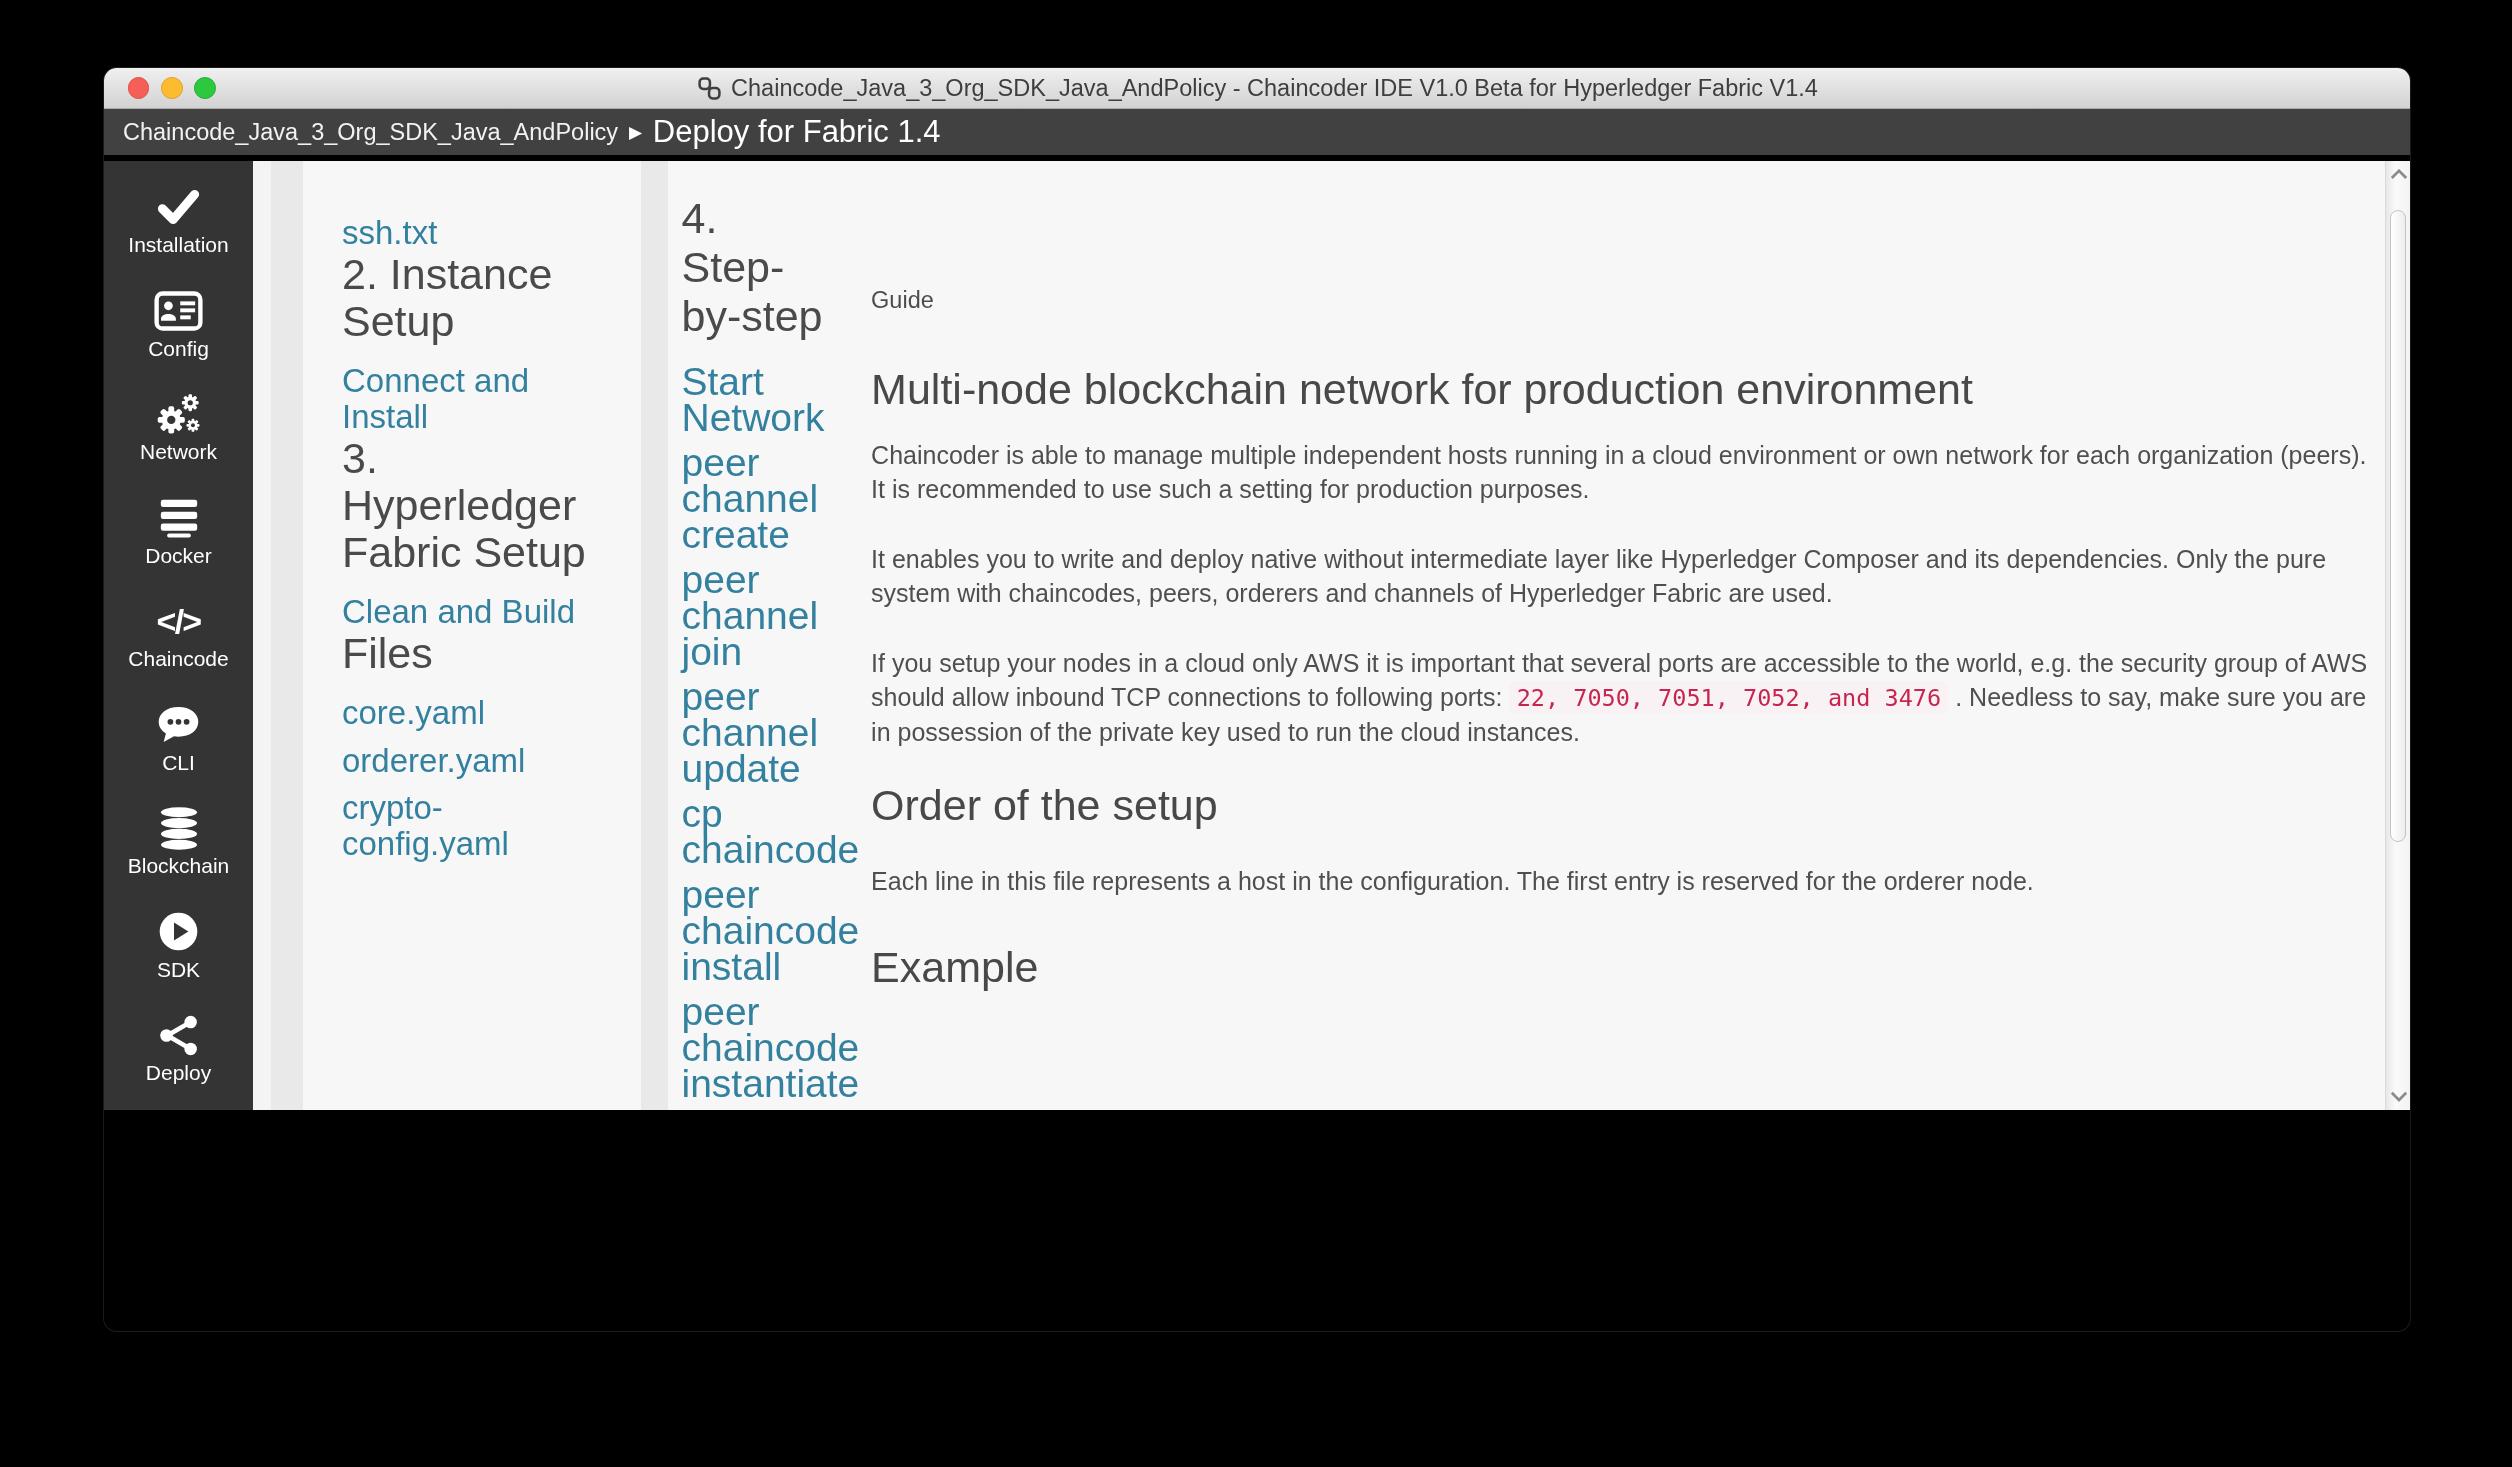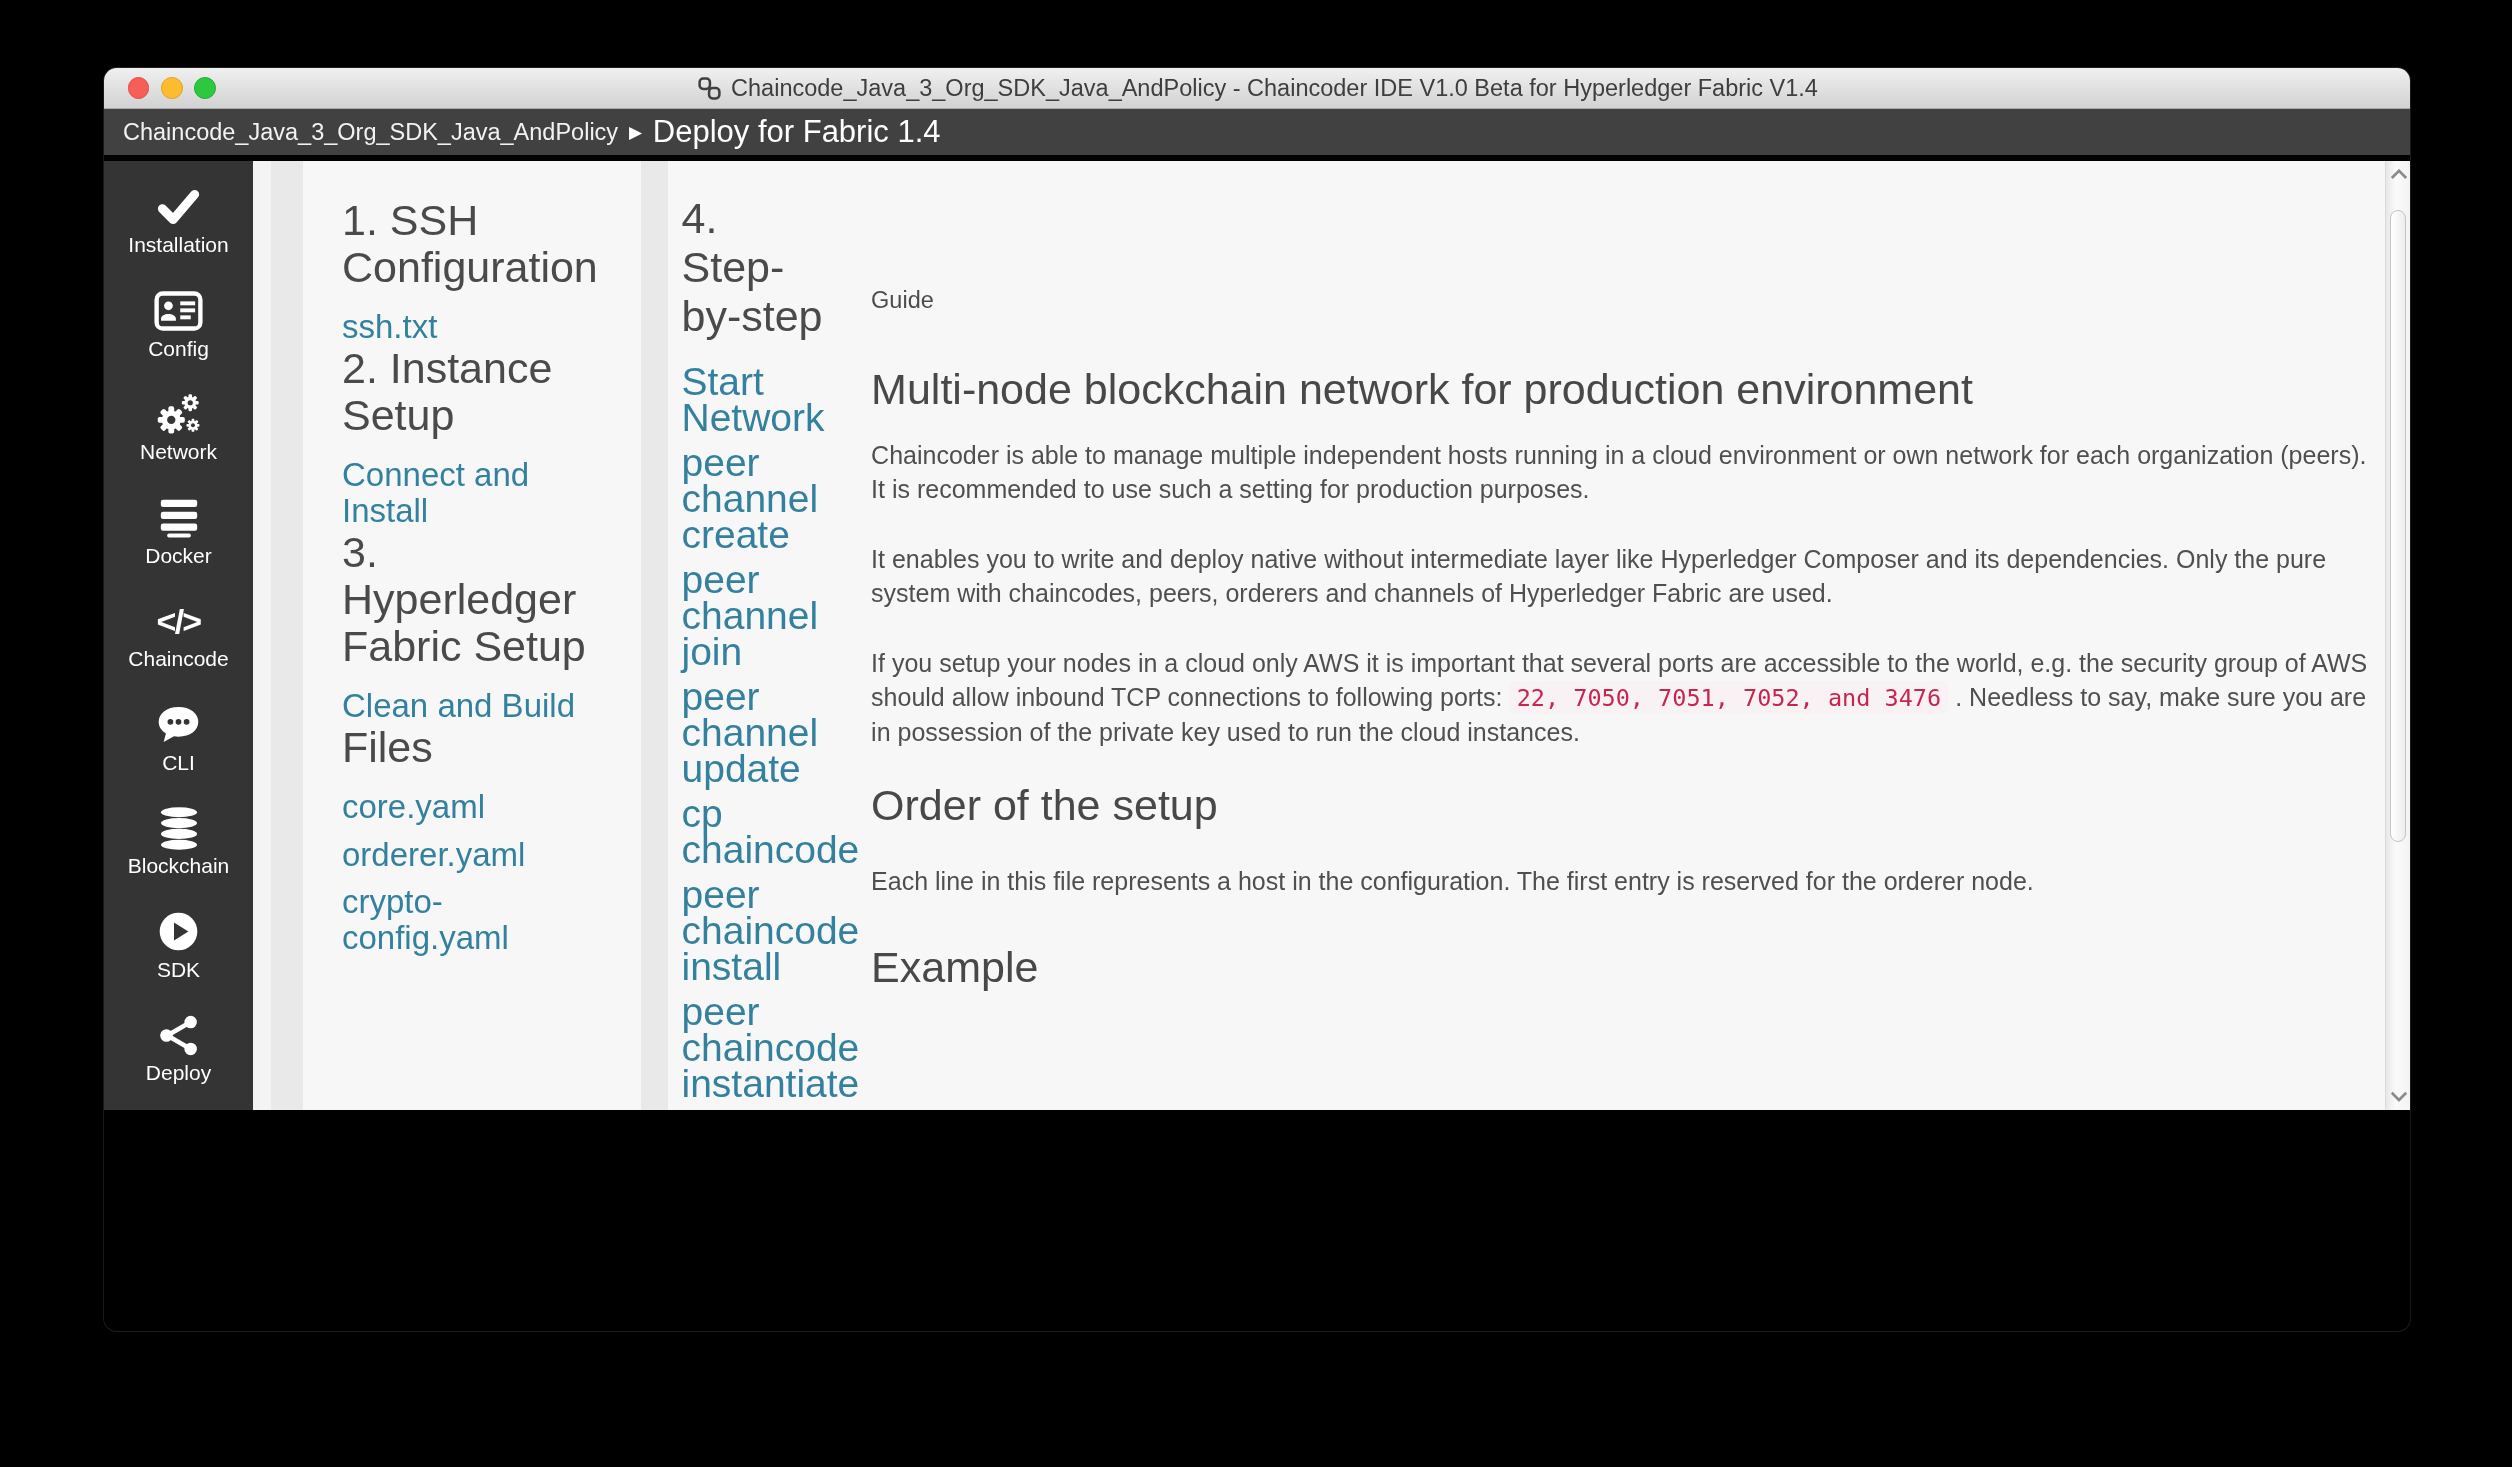--- a/index.html
+++ b/index.html
@@ -205,21 +205,20 @@
           </span>
           <span class="side-label">Deploy</span>
         </div>
       </div>
 
       <div class="gutter-a"></div>
       <div class="gutter-b"></div>
 
       <div class="card1">
         <div class="inner">
-          <h2 class="colhead">1. SSH Configuration</h2>
           <a class="doclink">ssh.txt</a>
 
           <h2 class="colhead s-gap">2. Instance Setup</h2>
           <a class="doclink">Connect and Install</a>
 
           <h2 class="colhead s-gap">3. Hyperledger Fabric Setup</h2>
           <a class="doclink">Clean and Build</a>
 
           <h2 class="colhead files-gap">Files</h2>
           <a class="doclink filelink first">core.yaml</a>

